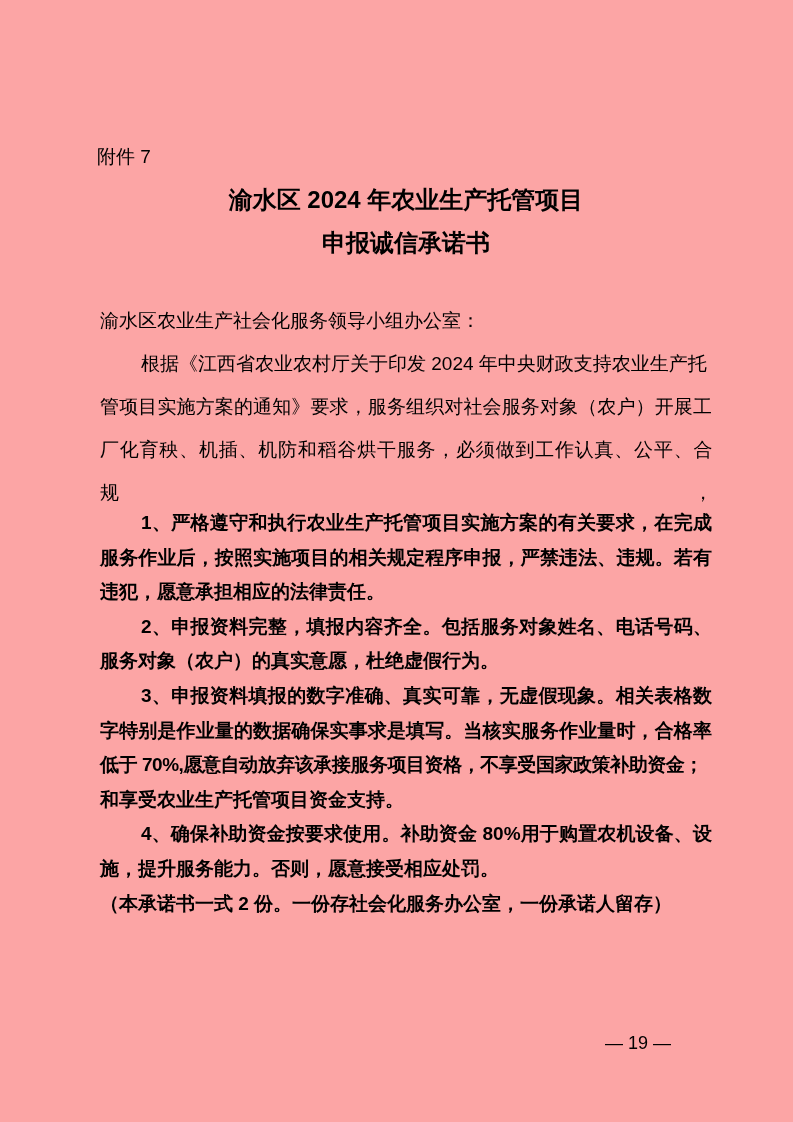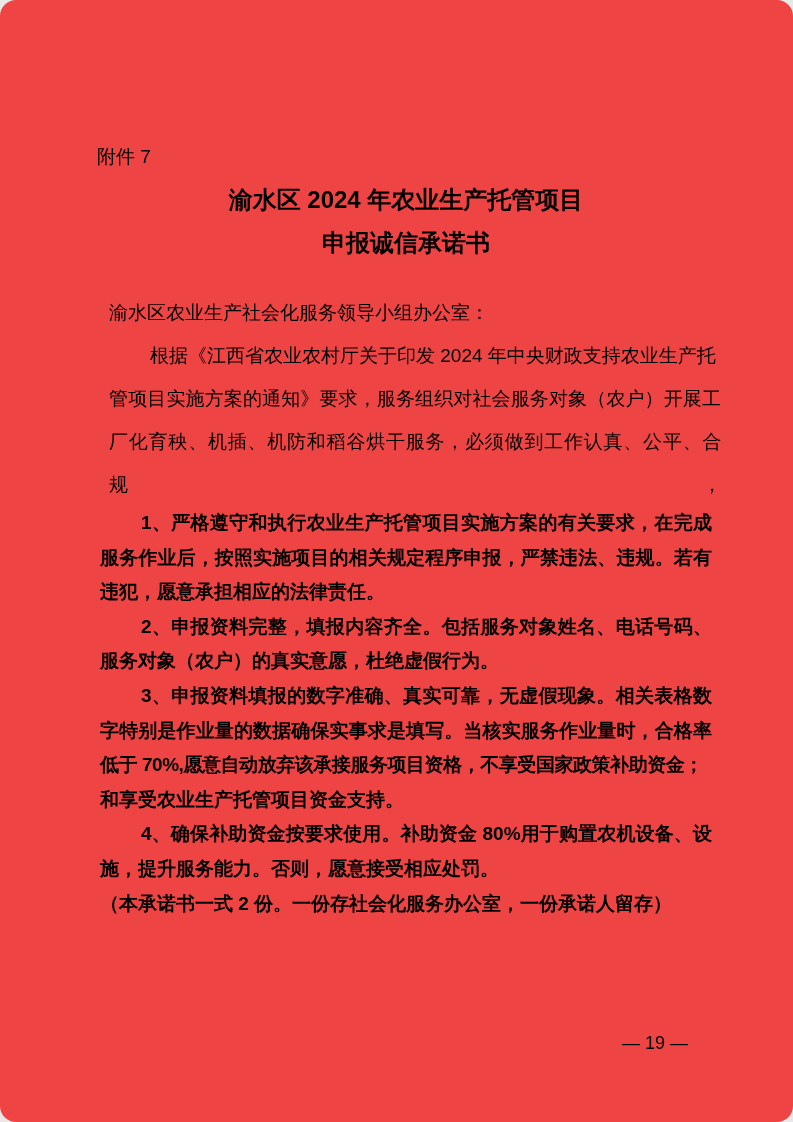--- a/index.html
+++ b/index.html
@@ -1,25 +1,24 @@
 <!DOCTYPE html>
 <html><head>
 <meta charset="utf-8">
 <style>
   * { margin: 0; padding: 0; box-sizing: border-box; }
   html, body { background: #e8e8e8; }
   .page {
     position: relative;
     width: 793px;
     height: 1122px;
-    background: #ef4444;
+    background: #fca5a5;
     color: #000000;
     font-family: "Liberation Sans", "DejaVu Sans", sans-serif;
     overflow: hidden;
-    border-radius: 16px;
   }
   .attachment {
     position: absolute;
     left: 97px;
     top: 146px;
     font-size: 19px;
     line-height: 22px;
     white-space: nowrap;
   }
   .title-block {
@@ -30,42 +29,42 @@
     text-align: center;
     font-size: 24px;
     font-weight: bold;
     line-height: 43px;
   }
   .text-block {
     position: absolute;
     left: 100px;
     width: 612px;
   }
-  .block-a { top: 291px; margin-left: 9px; }
+  .block-a { top: 299px; }
   .block-b { top: 506px; }
   .line {
     font-size: 19px;
     white-space: nowrap;
     overflow: visible;
   }
   .block-a .line { line-height: 43px; height: 43px; }
   .block-b .line { line-height: 34.6px; height: 34.6px; font-weight: bold; }
   .line.indent { text-indent: 41px; }
   .line.full {
     white-space: normal;
     text-align: justify;
     text-align-last: justify;
   }
   .line.tight { letter-spacing: -0.45px; }
   .page-number {
     position: absolute;
     left: 588px;
     top: 1033px;
     width: 100px;
-    text-align: right;
+    text-align: center;
     font-size: 18px;
     line-height: 20px;
     white-space: nowrap;
   }
 </style>
 </head>
 <body>
 
 <div class="page">
 

